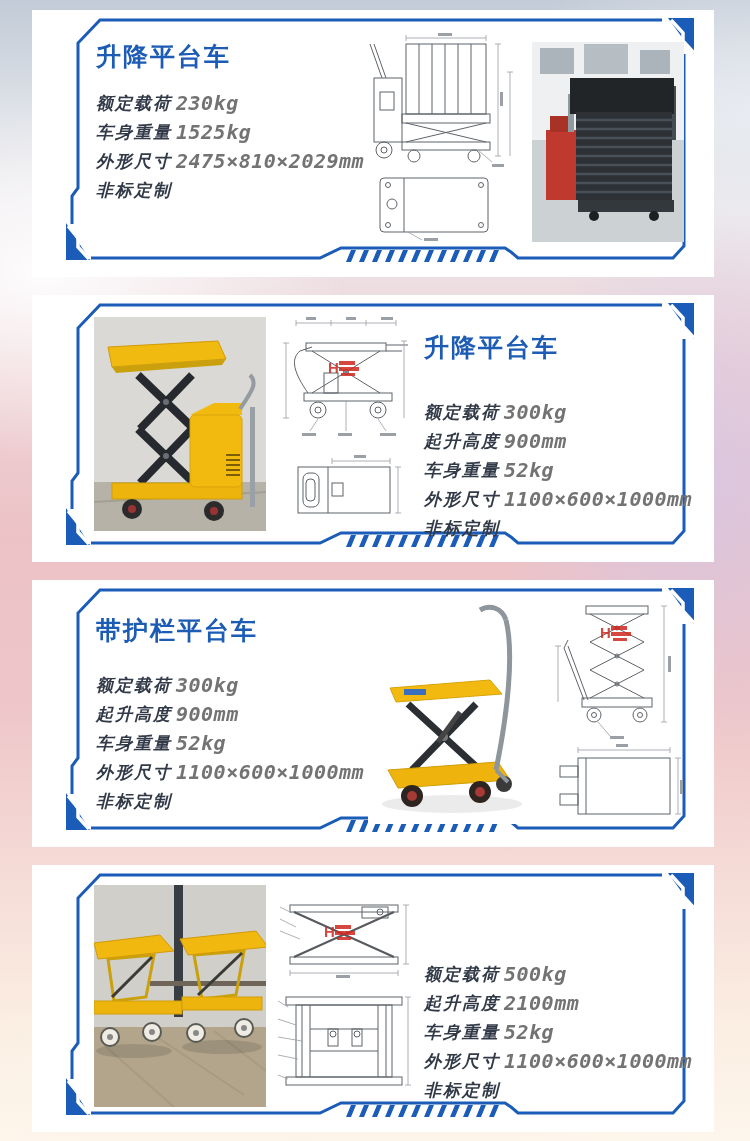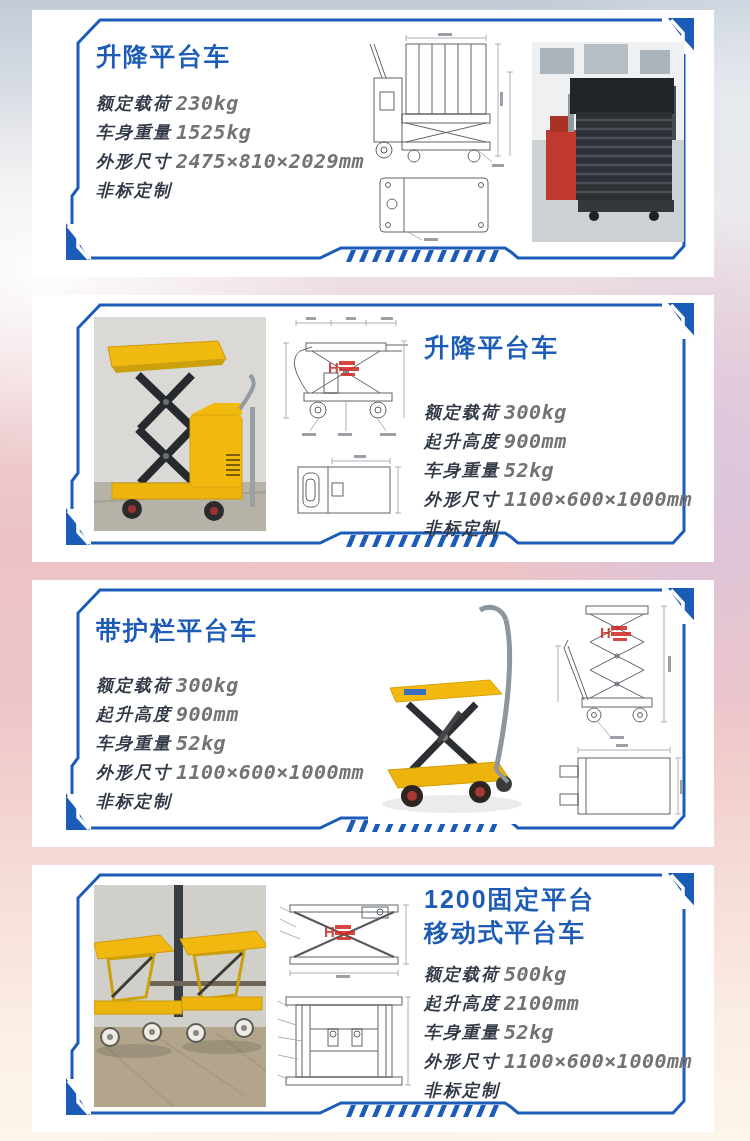--- a/index.html
+++ b/index.html
@@ -331,24 +331,20 @@
       <rect class="ln" x="10" y="118" width="116" height="8"></rect>
       <rect class="ln" x="20" y="126" width="96" height="72"></rect>
       <path class="ln" d="M26,126 V198 M34,126 V198 M102,126 V198 M110,126 V198 M34,150 H102 M34,172 H102"></path>
       <rect class="ln" x="52" y="150" width="10" height="17"></rect>
         <circle class="ln" cx="57" cy="155" r="3"></circle>
       <rect class="ln" x="76" y="150" width="10" height="17"></rect>
         <circle class="ln" cx="81" cy="155" r="3"></circle>
       <rect class="ln" x="10" y="198" width="116" height="8"></rect>
       <path class="dim" d="M2,122 L12,128 M2,140 L20,146 M2,158 L26,162 M2,176 L22,180 M2,196 L12,200 M132,118 V206 M129,118 H135 M129,206 H135"></path>
     </svg>
-    <h2 class="title" style="left:392px;top:18px">
-      <div>1200固定平台</div>
-      <div>移动式平台车</div>
-    </h2>
     <div class="specs" style="left:392px;top:92px">
       <div class="spec-row">
           <span class="lbl">额定载荷</span>
           <span class="val">500kg</span>
         </div>
       <div class="spec-row">
           <span class="lbl">起升高度</span>
           <span class="val">2100mm</span>
         </div>
       <div class="spec-row">

